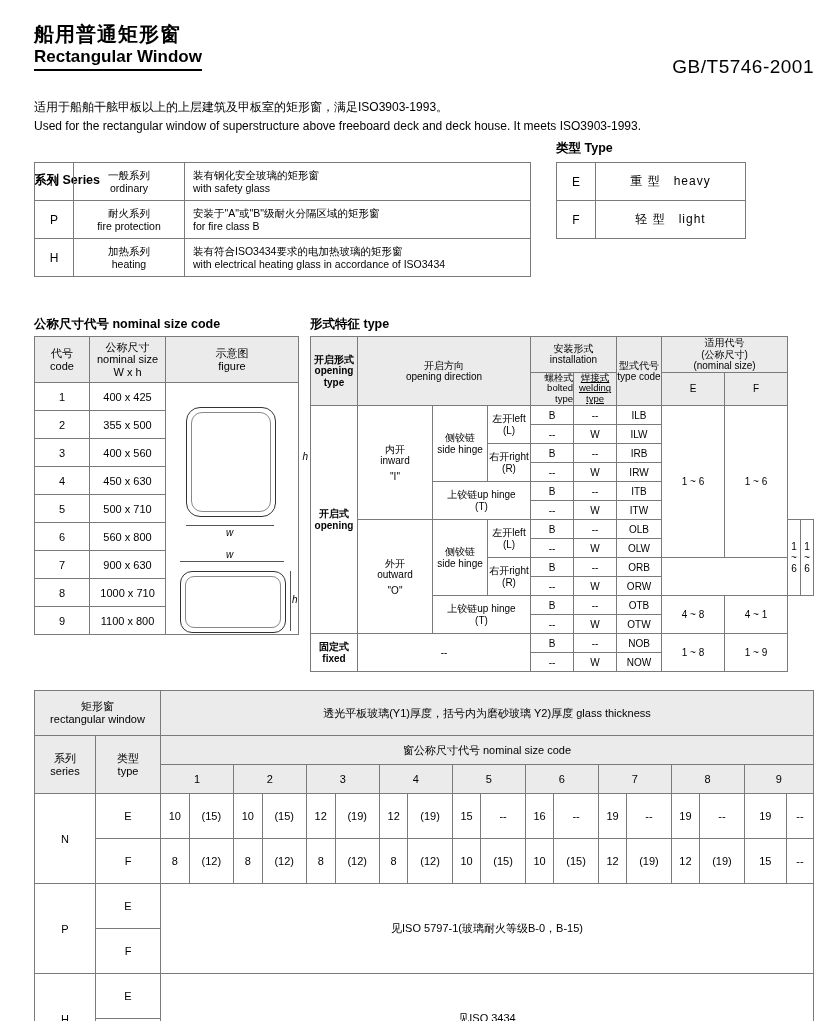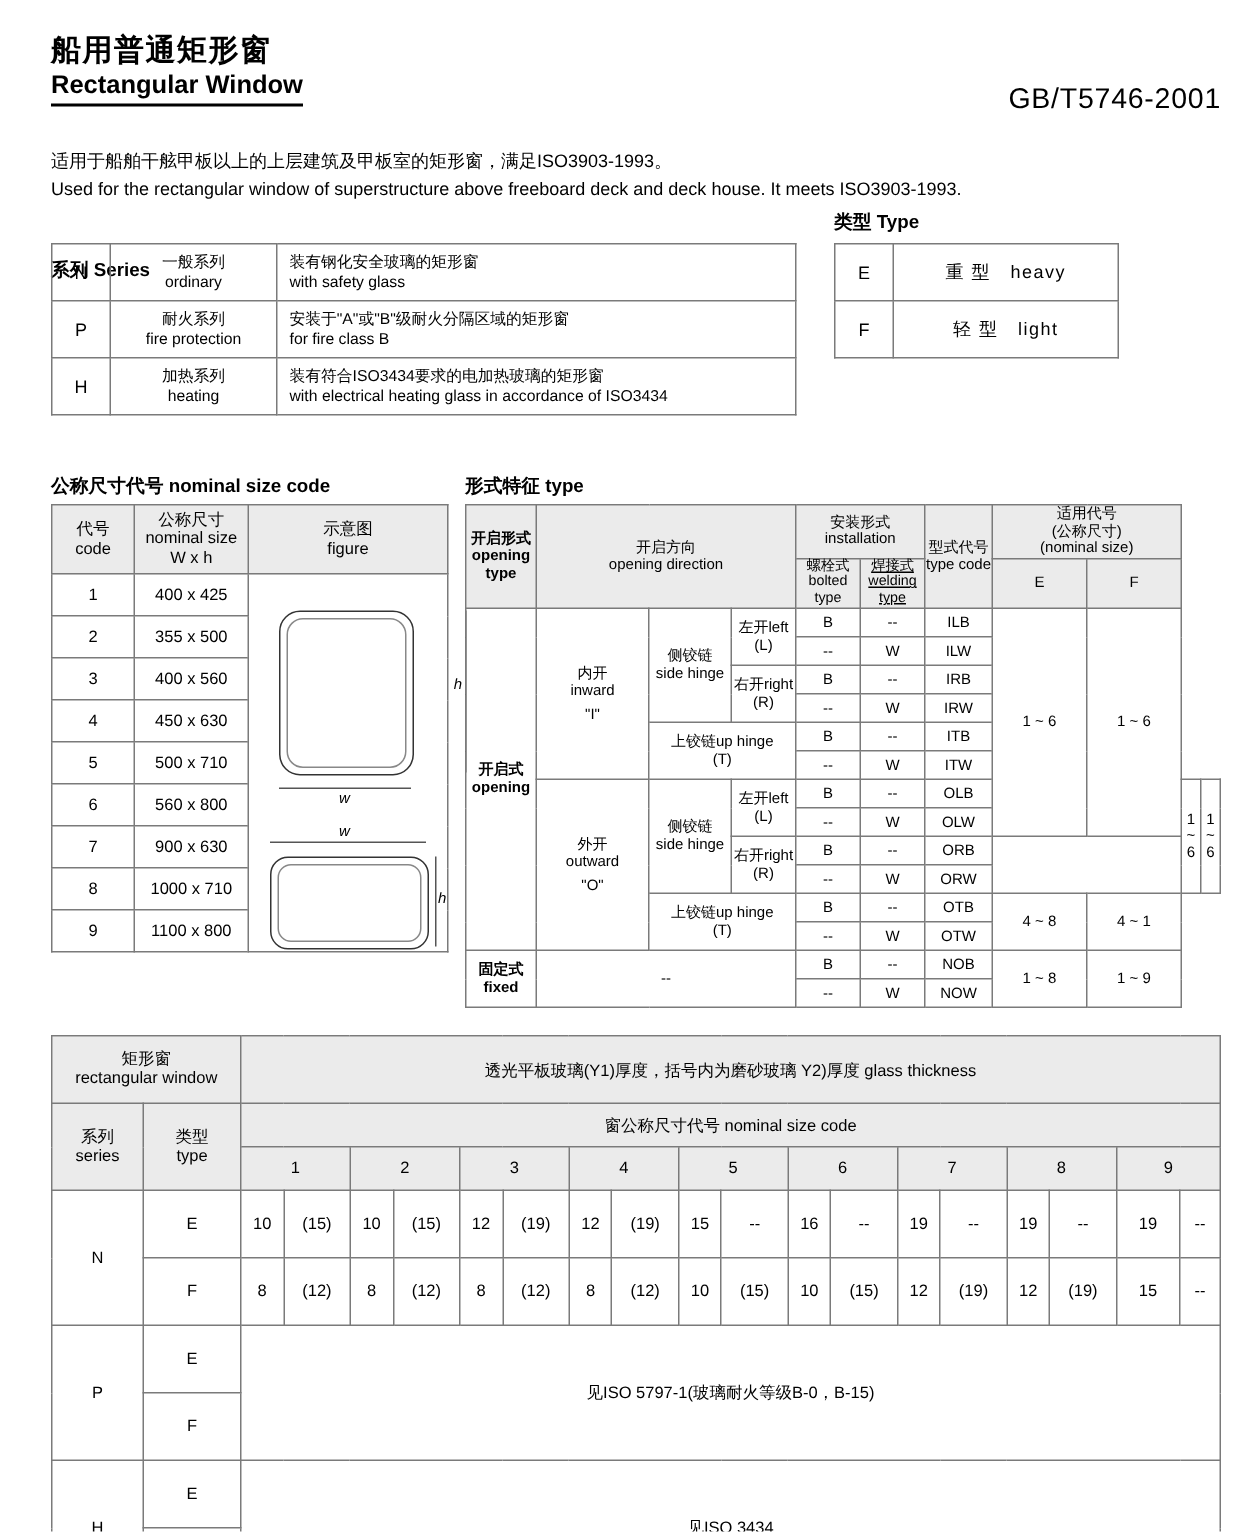--- a/index.html
+++ b/index.html
@@ -75,21 +75,21 @@
 
   
   #feat-wrap{position:absolute;left:310px;top:336px;}
   #feat-table{width:504px;}
   #feat-table td{font-size:10px;height:18px;}
   #feat-table td.thin{font-size:9.5px;}
   .w-open{width:46px;font-weight:bold;}
   .w-dir{width:74px;}
   .w-hin{width:54px;}
   .w-lr{width:42px;}
-  .w-bolt{width:42px;}
+  .w-bolt{width:42px;text-align:right;}
   .w-weld{width:42px;text-decoration:underline;}
   .w-tcode{width:44px;}
   .w-appE{width:62px;}
   .w-appF{width:62px;}
 
   
   #glass-wrap{position:absolute;left:34px;top:690px;}
   #glass-table{width:780px;}
   #glass-table td{font-size:11px;height:28px;}
   #glass-table td.tall{height:44px;}

